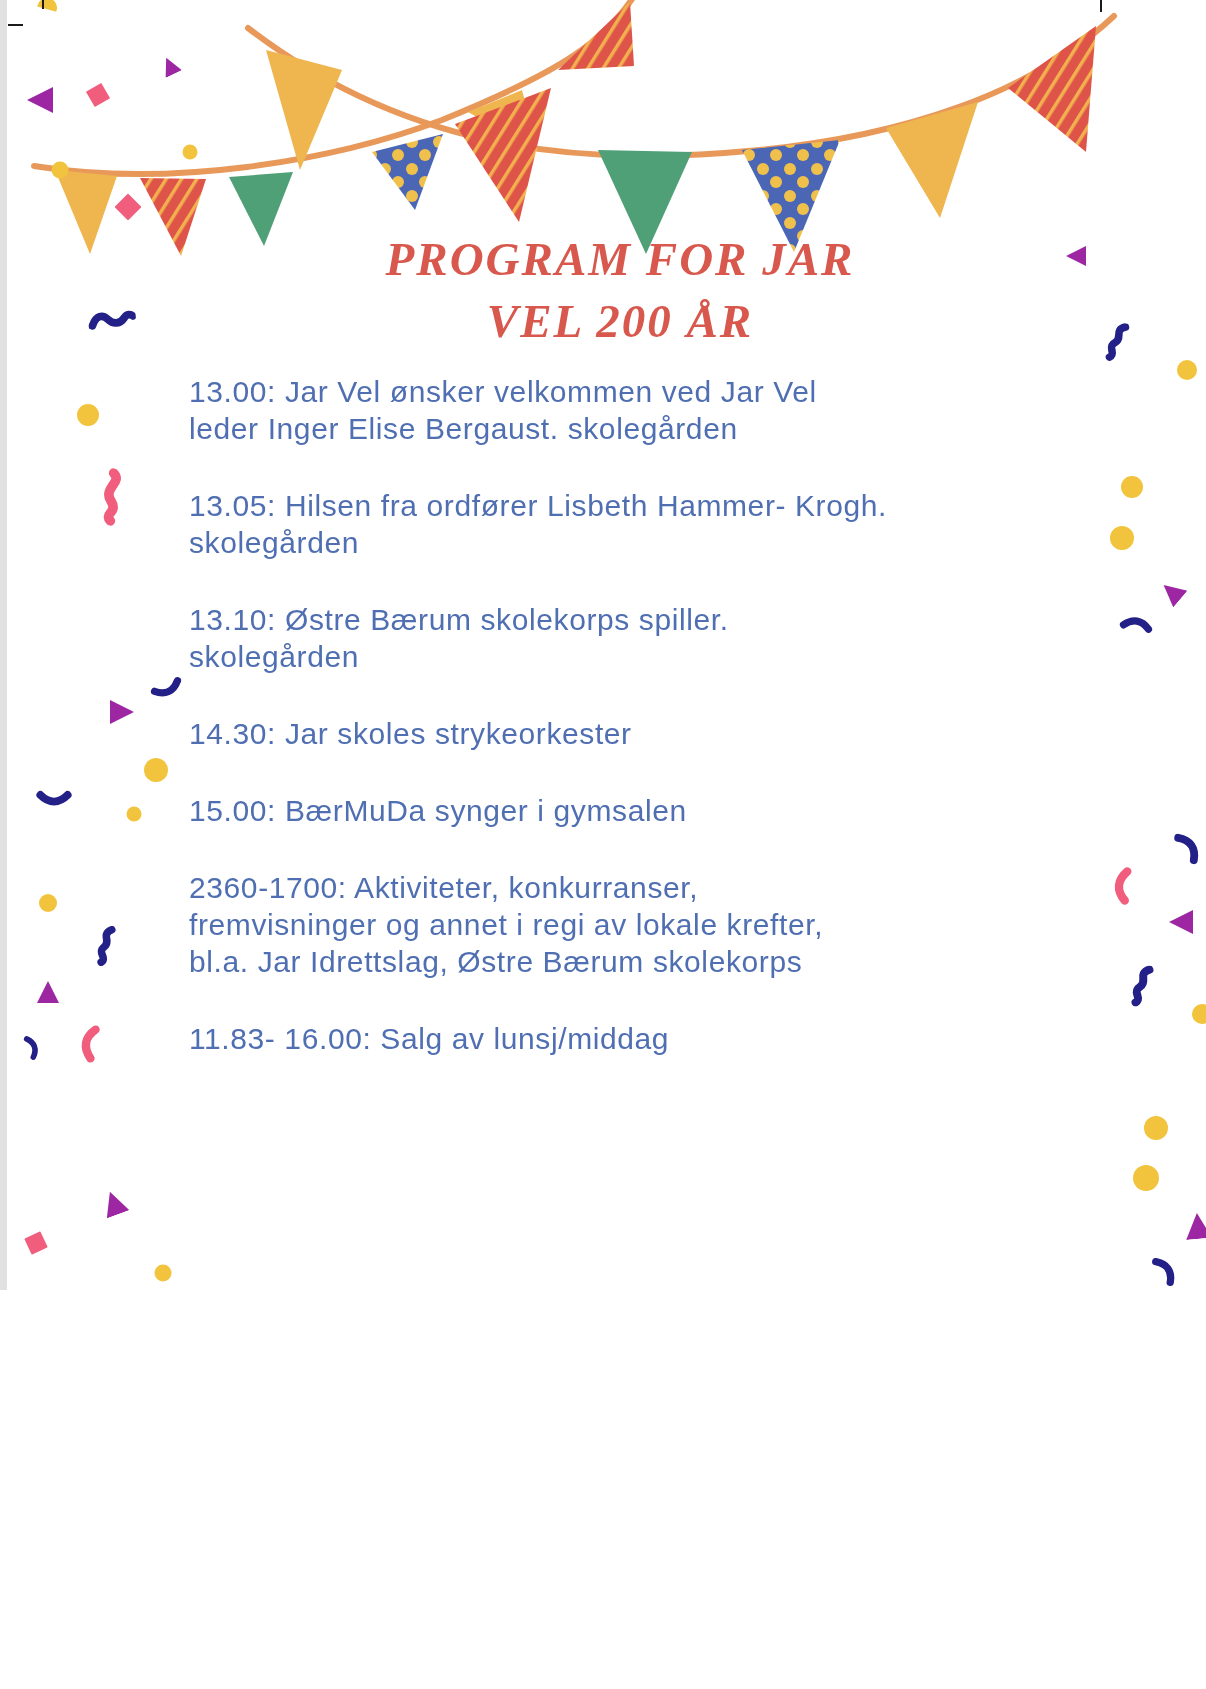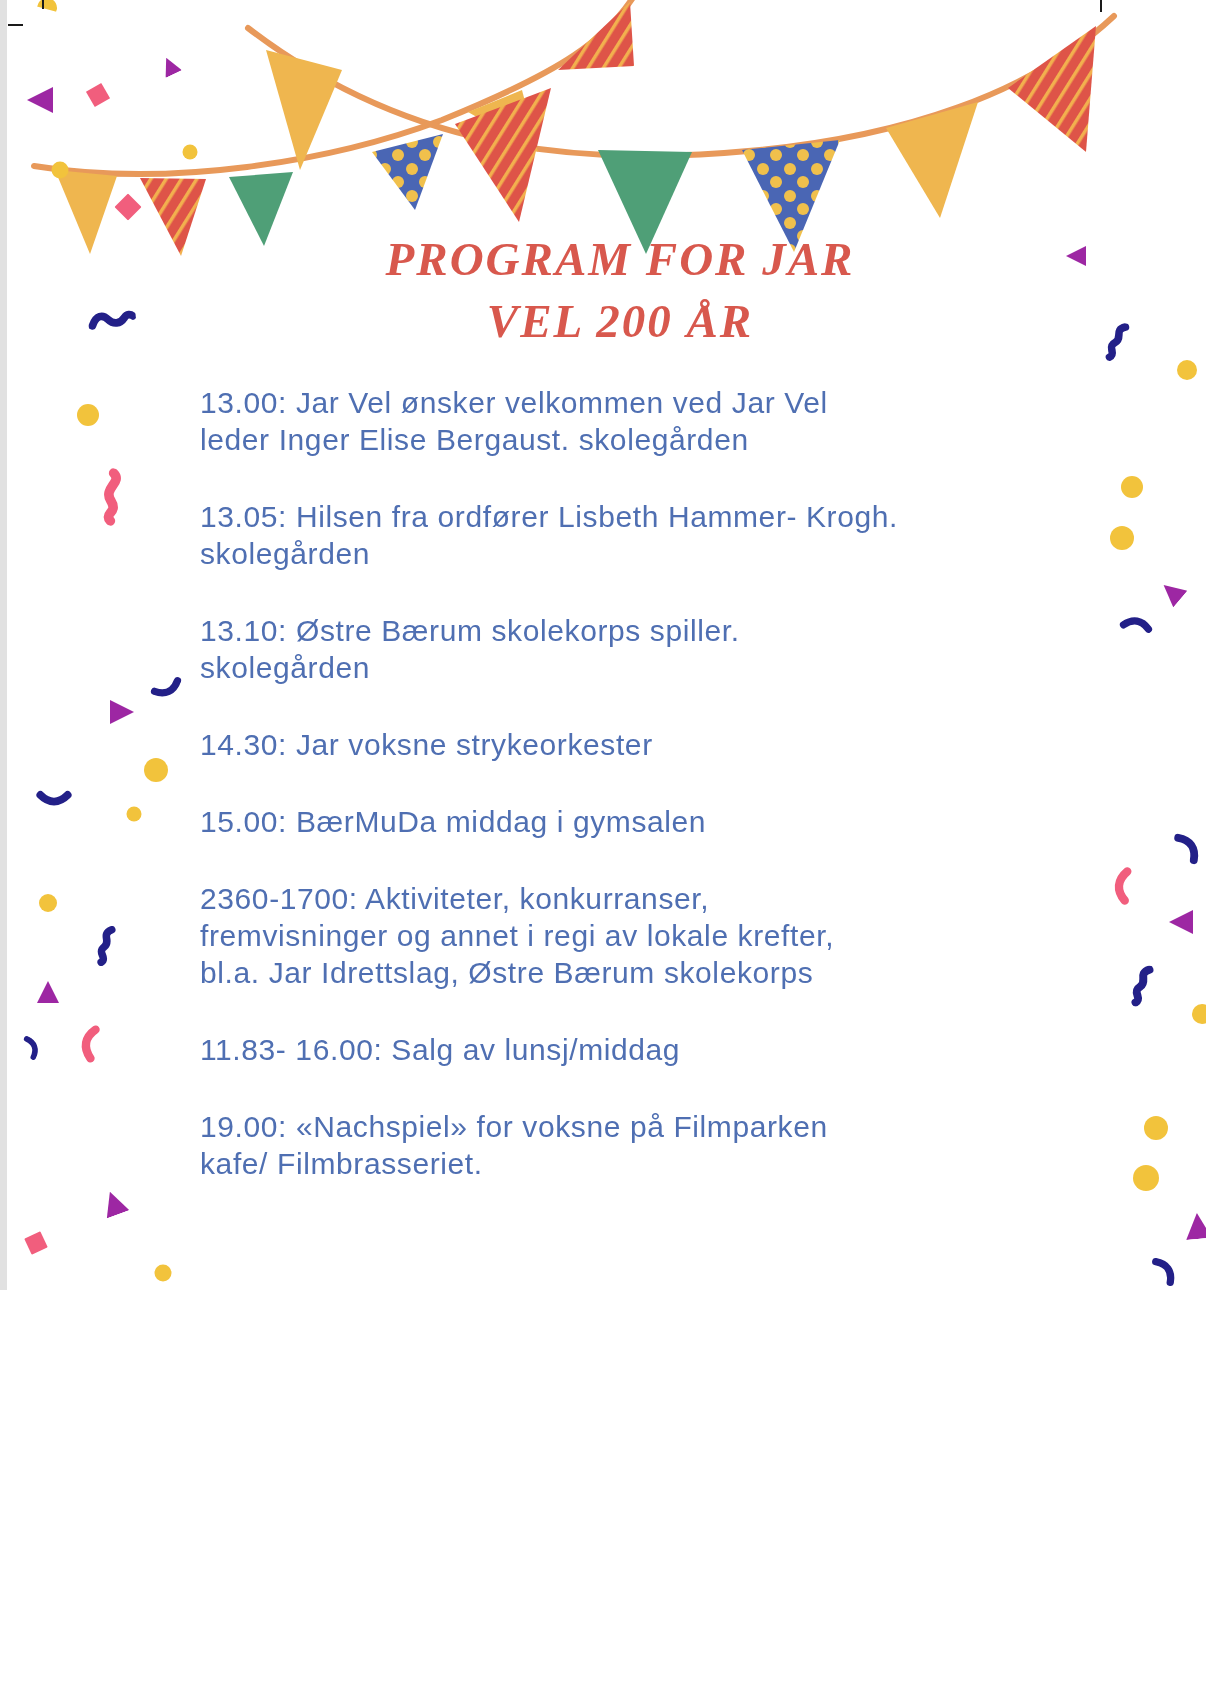--- a/index.html
+++ b/index.html
@@ -5,21 +5,21 @@
   html,body{margin:0;padding:0;background:#ffffff;}
   .page{position:relative;width:1206px;height:1290px;overflow:hidden;background:#ffffff;
         font-family:"Liberation Sans",sans-serif;}
   .edge-strip{position:absolute;left:0;top:0;width:7px;height:1689px;background:#e1e1e1;}
   .bunting{position:absolute;top:0;left:0;width:1206px;height:340px;}
   .string{fill:none;stroke:#e8995a;stroke-width:6;stroke-linecap:round;}
   .title{position:absolute;top:228px;left:34px;right:0;text-align:center;
          font-family:"Liberation Serif","DejaVu Serif",serif;font-style:italic;font-weight:bold;
          color:#d8584d;font-size:47px;line-height:62px;letter-spacing:2px;}
   .title .tline{display:block;}
-  .events{position:absolute;top:372px;left:188px;width:880px;list-style:none;margin:12px;padding:0;
+  .events{position:absolute;top:372px;left:188px;width:880px;list-style:none;margin:1px;padding:0;
           color:#4f6fb2;font-size:30px;line-height:37px;letter-spacing:0.6px;}
   .events li{margin:0 0 40px 0;white-space:pre-line;}
   .confetti{position:absolute;pointer-events:none;}
   .confetti.dot{border-radius:50%;}
   .confetti.half{border-radius:50%;clip-path:inset(0 0 44% 0);}
   .confetti.triangle{clip-path:polygon(0 0,100% 50%,0 100%);}
   .confetti.diamond{clip-path:polygon(50% 0,100% 50%,50% 100%,0 50%);}
   .confetti svg{display:block;width:100%;height:100%;}
   .crop{position:absolute;background:#1a1a1a;}
 </style>
@@ -64,28 +64,26 @@
     <span class="tline">VEL 200 ÅR</span>
   </div>
 
   <ul class="events">
     <li>13.00: Jar Vel ønsker velkommen ved Jar Vel
 leder Inger Elise Bergaust. skolegården</li>
     <li>13.05: Hilsen fra ordfører Lisbeth Hammer- Krogh.
 skolegården</li>
     <li>13.10: Østre Bærum skolekorps spiller.
 skolegården</li>
-    <li>14.30: Jar voksne strykeorkester</li>
-    <li>15.00: BærMuDa  middag i gymsalen</li>
+    <li>14.30: Jar skoles strykeorkester</li>
+    <li>15.00: BærMuDa  synger i gymsalen</li>
     <li>2360-1700: Aktiviteter, konkurranser,
 fremvisninger og annet i regi av lokale krefter,
 bl.a. Jar Idrettslag, Østre Bærum skolekorps</li>
     <li>11.83- 16.00: Salg av lunsj/middag</li>
-    <li>19.00: «Nachspiel» for voksne på Filmparken
-kafe/ Filmbrasseriet.</li>
   </ul>
 
   <div>
       <div class="confetti half" style="left: 47px; top: 8px; width: 20px; height: 20px; transform: translate(-50%, -50%) rotate(15deg); background: rgb(242, 195, 60);"></div>
       <div class="confetti triangle" style="left: 40px; top: 100px; width: 26px; height: 26px; transform: translate(-50%, -50%) rotate(180deg); background: rgb(157, 39, 163);"></div>
       <div class="confetti diamond" style="left: 98px; top: 95px; width: 25px; height: 25px; transform: translate(-50%, -50%) rotate(15deg); background: rgb(241, 94, 125);"></div>
       <div class="confetti triangle" style="left: 170px; top: 66px; width: 18px; height: 18px; transform: translate(-50%, -50%) rotate(-115deg); background: rgb(157, 39, 163);"></div>
       <div class="confetti dot" style="left: 190px; top: 152px; width: 15px; height: 15px; transform: translate(-50%, -50%) rotate(0deg); background: rgb(242, 195, 60);"></div>
       <div class="confetti dot" style="left: 60px; top: 170px; width: 17px; height: 17px; transform: translate(-50%, -50%) rotate(0deg); background: rgb(242, 195, 60);"></div>
       <div class="confetti diamond" style="left: 128px; top: 207px; width: 27px; height: 27px; transform: translate(-50%, -50%) rotate(0deg); background: rgb(241, 94, 125);"></div>

